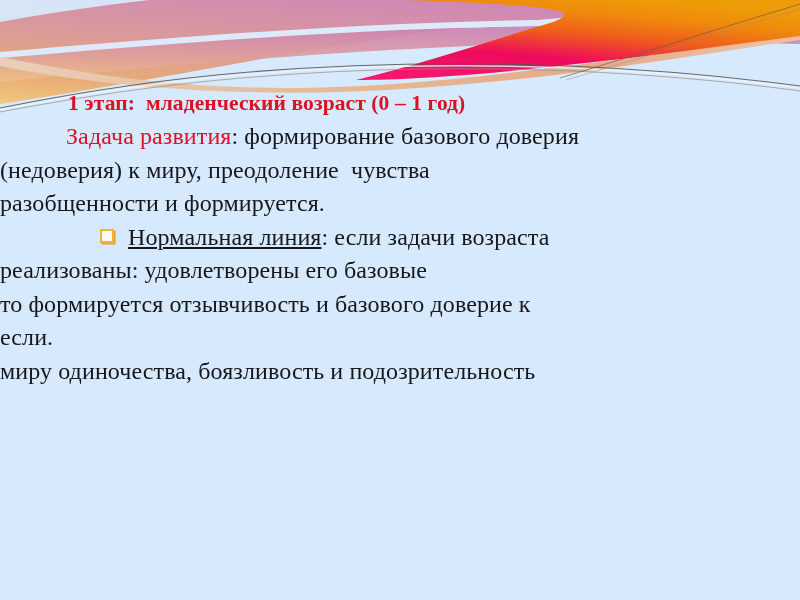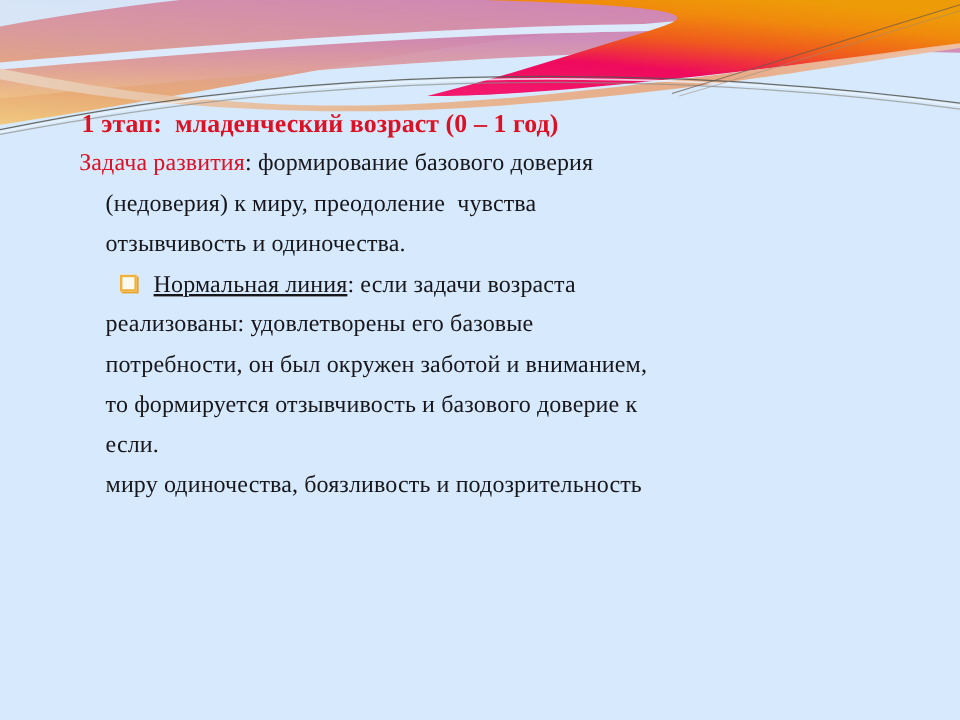--- a/index.html
+++ b/index.html
@@ -27,31 +27,31 @@
   }
   #content {
     position: absolute;
     left: 0;
     top: 86px;
     width: 800px;
   }
 
   .line {
     position: relative;
-    font-size: 20px;
+    font-size: 24px;
     line-height: 33.5px;
     color: #17171b;
     letter-spacing: 0.1px;
     white-space: pre;
   }
 
   
   .ind-title   { padding-left: 68px; }
   .ind-lead    { padding-left: 66px; }
-  .ind-cont    { padding-left: 88px; }
+  .ind-cont    { }
   .ind-bullet  { padding-left: 88px; margin-left: 40px; }
 
   .title-line {
     font-weight: bold;
     color: #dd1124;
     font-size: 21.5px;
     line-height: 34px;
   }
 
   .red      { color: #dd1124; }
@@ -167,26 +167,25 @@
     <path d="M566,80 C646,57 726,31 800,9" fill="none" stroke="#9c8a78" stroke-width="0.8" opacity="0.6"></path>
   </svg>
 
   <div id="content">
 
     <div class="line title-line ind-title">1 этап:  младенческий возраст (0 – 1 год)</div>
 
     <div class="line ind-lead"><span class="red">Задача развития</span><span class="black">: </span><span class="black">формирование базового доверия</span></div>
 
     <div class="line ind-cont">(недоверия) к миру, преодоление  чувства</div>
-    <div class="line ind-cont">отзывчивость и одиночества.</div>
+    <div class="line ind-cont">разобщенности и формируется.</div>
 
     <div class="line ind-bullet"><span class="bullet-marker"></span><span class="black ul">Нормальная линия</span><span class="black">: </span><span class="black">если задачи возраста</span></div>
 
     <div class="line ind-cont">реализованы: удовлетворены его базовые</div>
-    <div class="line ind-cont">потребности, он был окружен заботой и вниманием,</div>
     <div class="line ind-cont">то формируется отзывчивость и базового доверие к</div>
     <div class="line ind-cont">если.</div>
 
 
     <div class="line ind-cont">миру одиночества, боязливость и подозрительность</div>
 
   </div>
 </div>
 
 </body></html>

